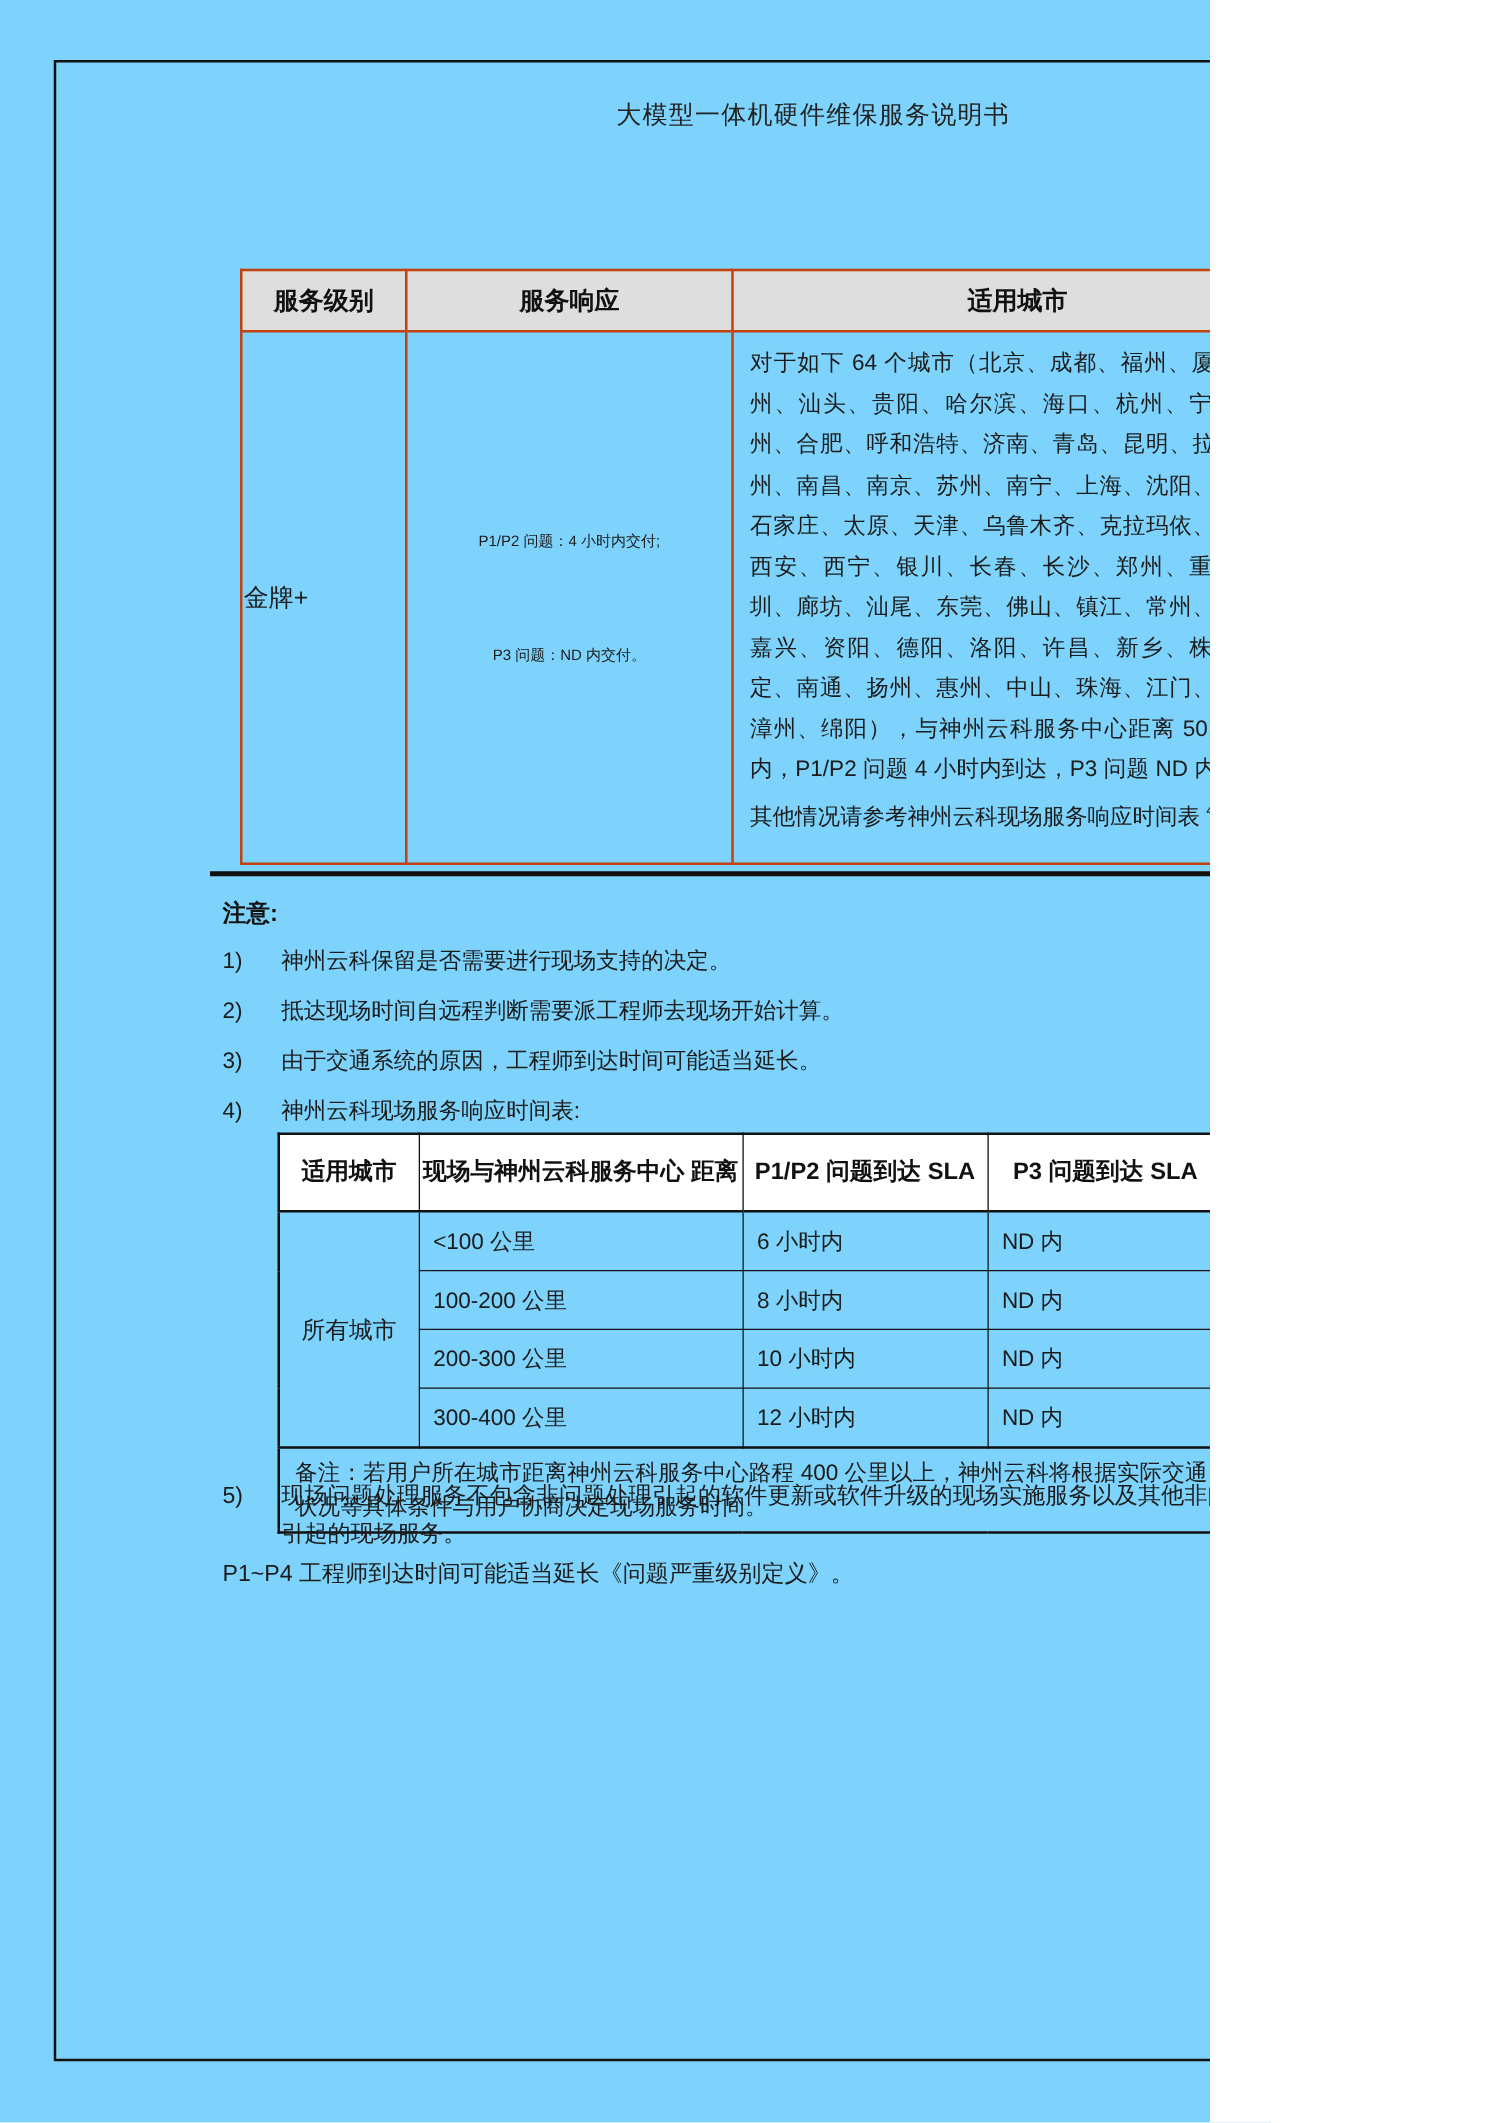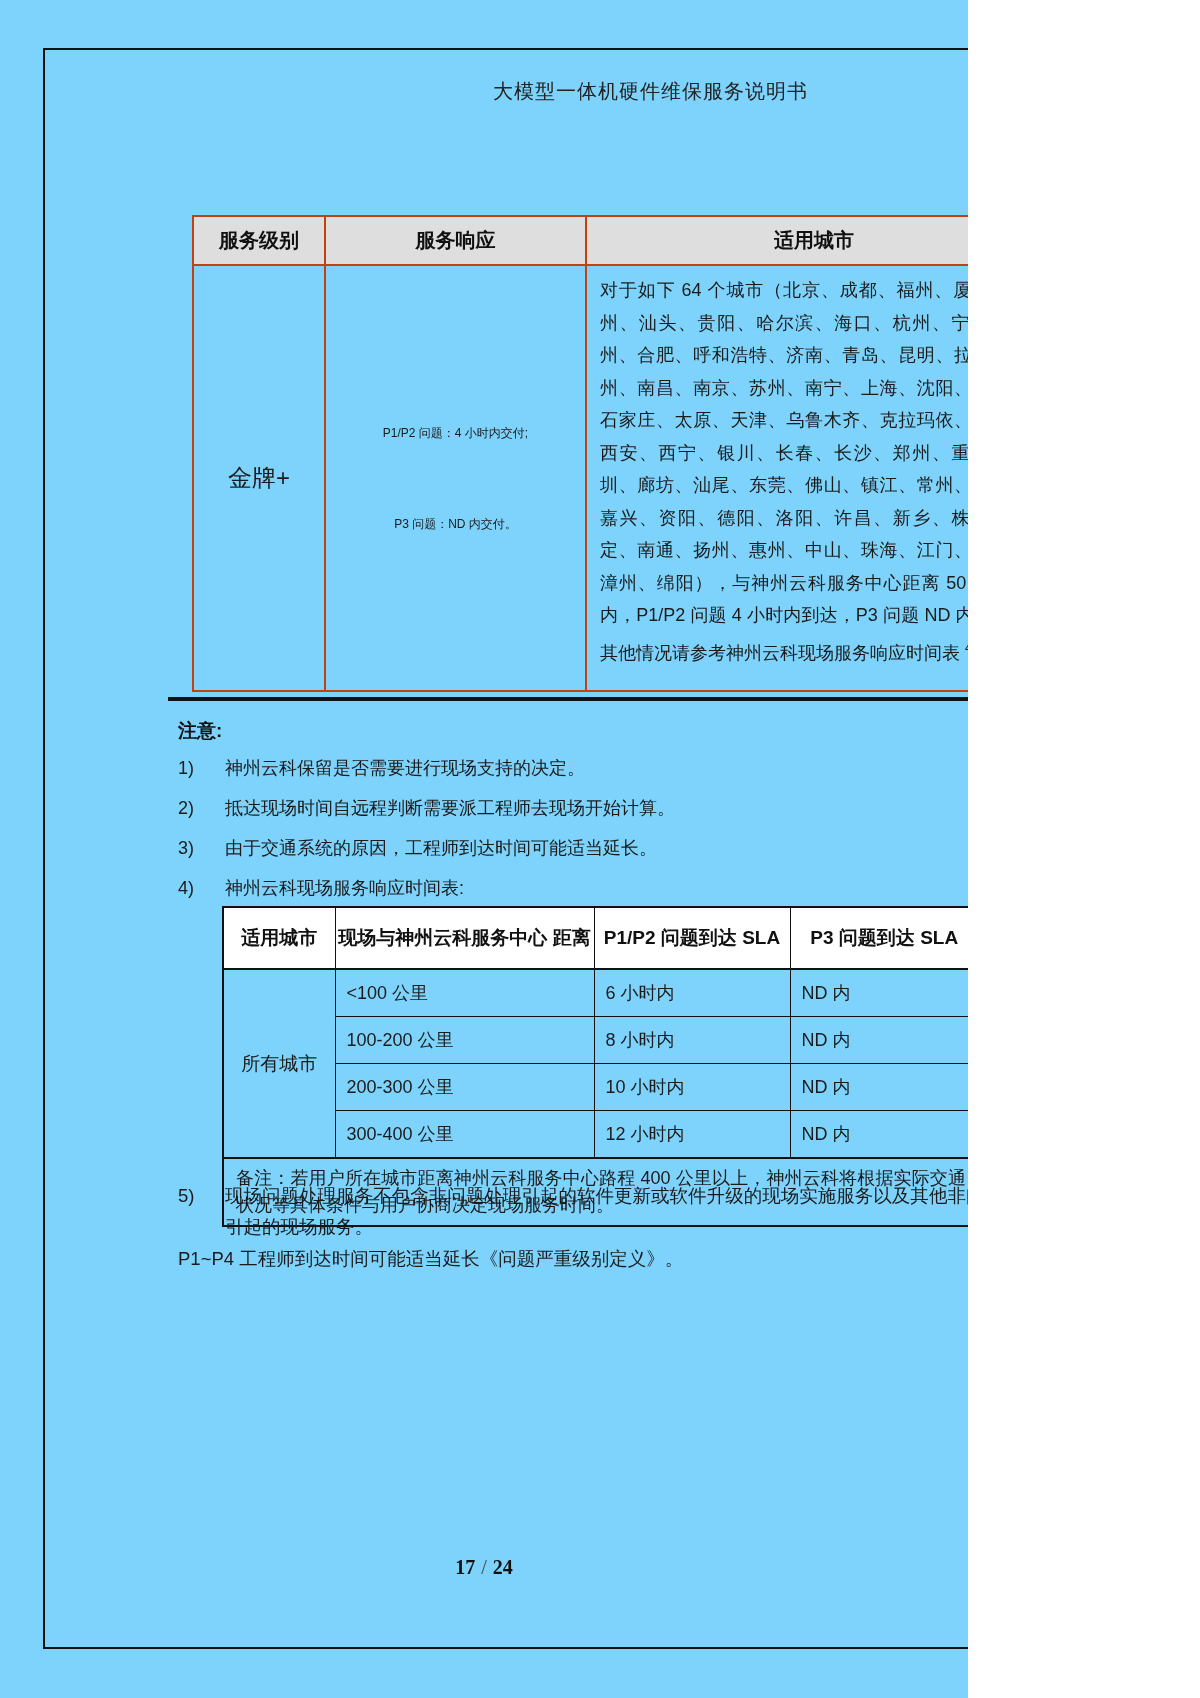--- a/index.html
+++ b/index.html
@@ -26,21 +26,21 @@
   table{border-collapse:collapse;}
   .t1{
     position:absolute;left:192px;top:215px;width:849px;table-layout:fixed;
   }
   .t1 th,.t1 td{border:2px solid #c2410c;}
   .t1 th{
     background:#dedede;height:45px;font-size:20px;font-weight:bold;
     text-align:center;color:#111;
   }
   .t1 td{vertical-align:middle;}
-  .t1 .lvl{text-align:center;font-size:24px;}
+  .t1 .lvl{text-align:left;font-size:20px;}
   .t1 .resp{text-align:center;font-size:12px;padding:0 10px;}
   .t1 .resp p{margin:0;line-height:34px;}
   .t1 .resp p + p{margin-top:57px;}
   .t1 .cities{
     height:408px;padding:8px 13px;font-size:18px;line-height:32.5px;
     text-align:justify;vertical-align:top;
   }
   .t1 .cities sup{font-size:12px;}
 
   .separator{
@@ -191,16 +191,13 @@
     </tbody>
   </table>
 
   <div class="note5">
     <span class="n">5)</span>
     <span class="t">现场问题处理服务不包含非问题处理引起的软件更新或软件升级的现场实施服务以及其他非问题处理引起的现场服务。</span>
   </div>
 
   <div class="footer-note">P1~P4 工程师到达时间可能适当延长《问题严重级别定义》。</div>
 
-  <div class="page-num">
-    <span class="b">17</span><span class="sep">/</span><span class="b">24</span>
-  </div>
 </div>
 
 </body></html>

